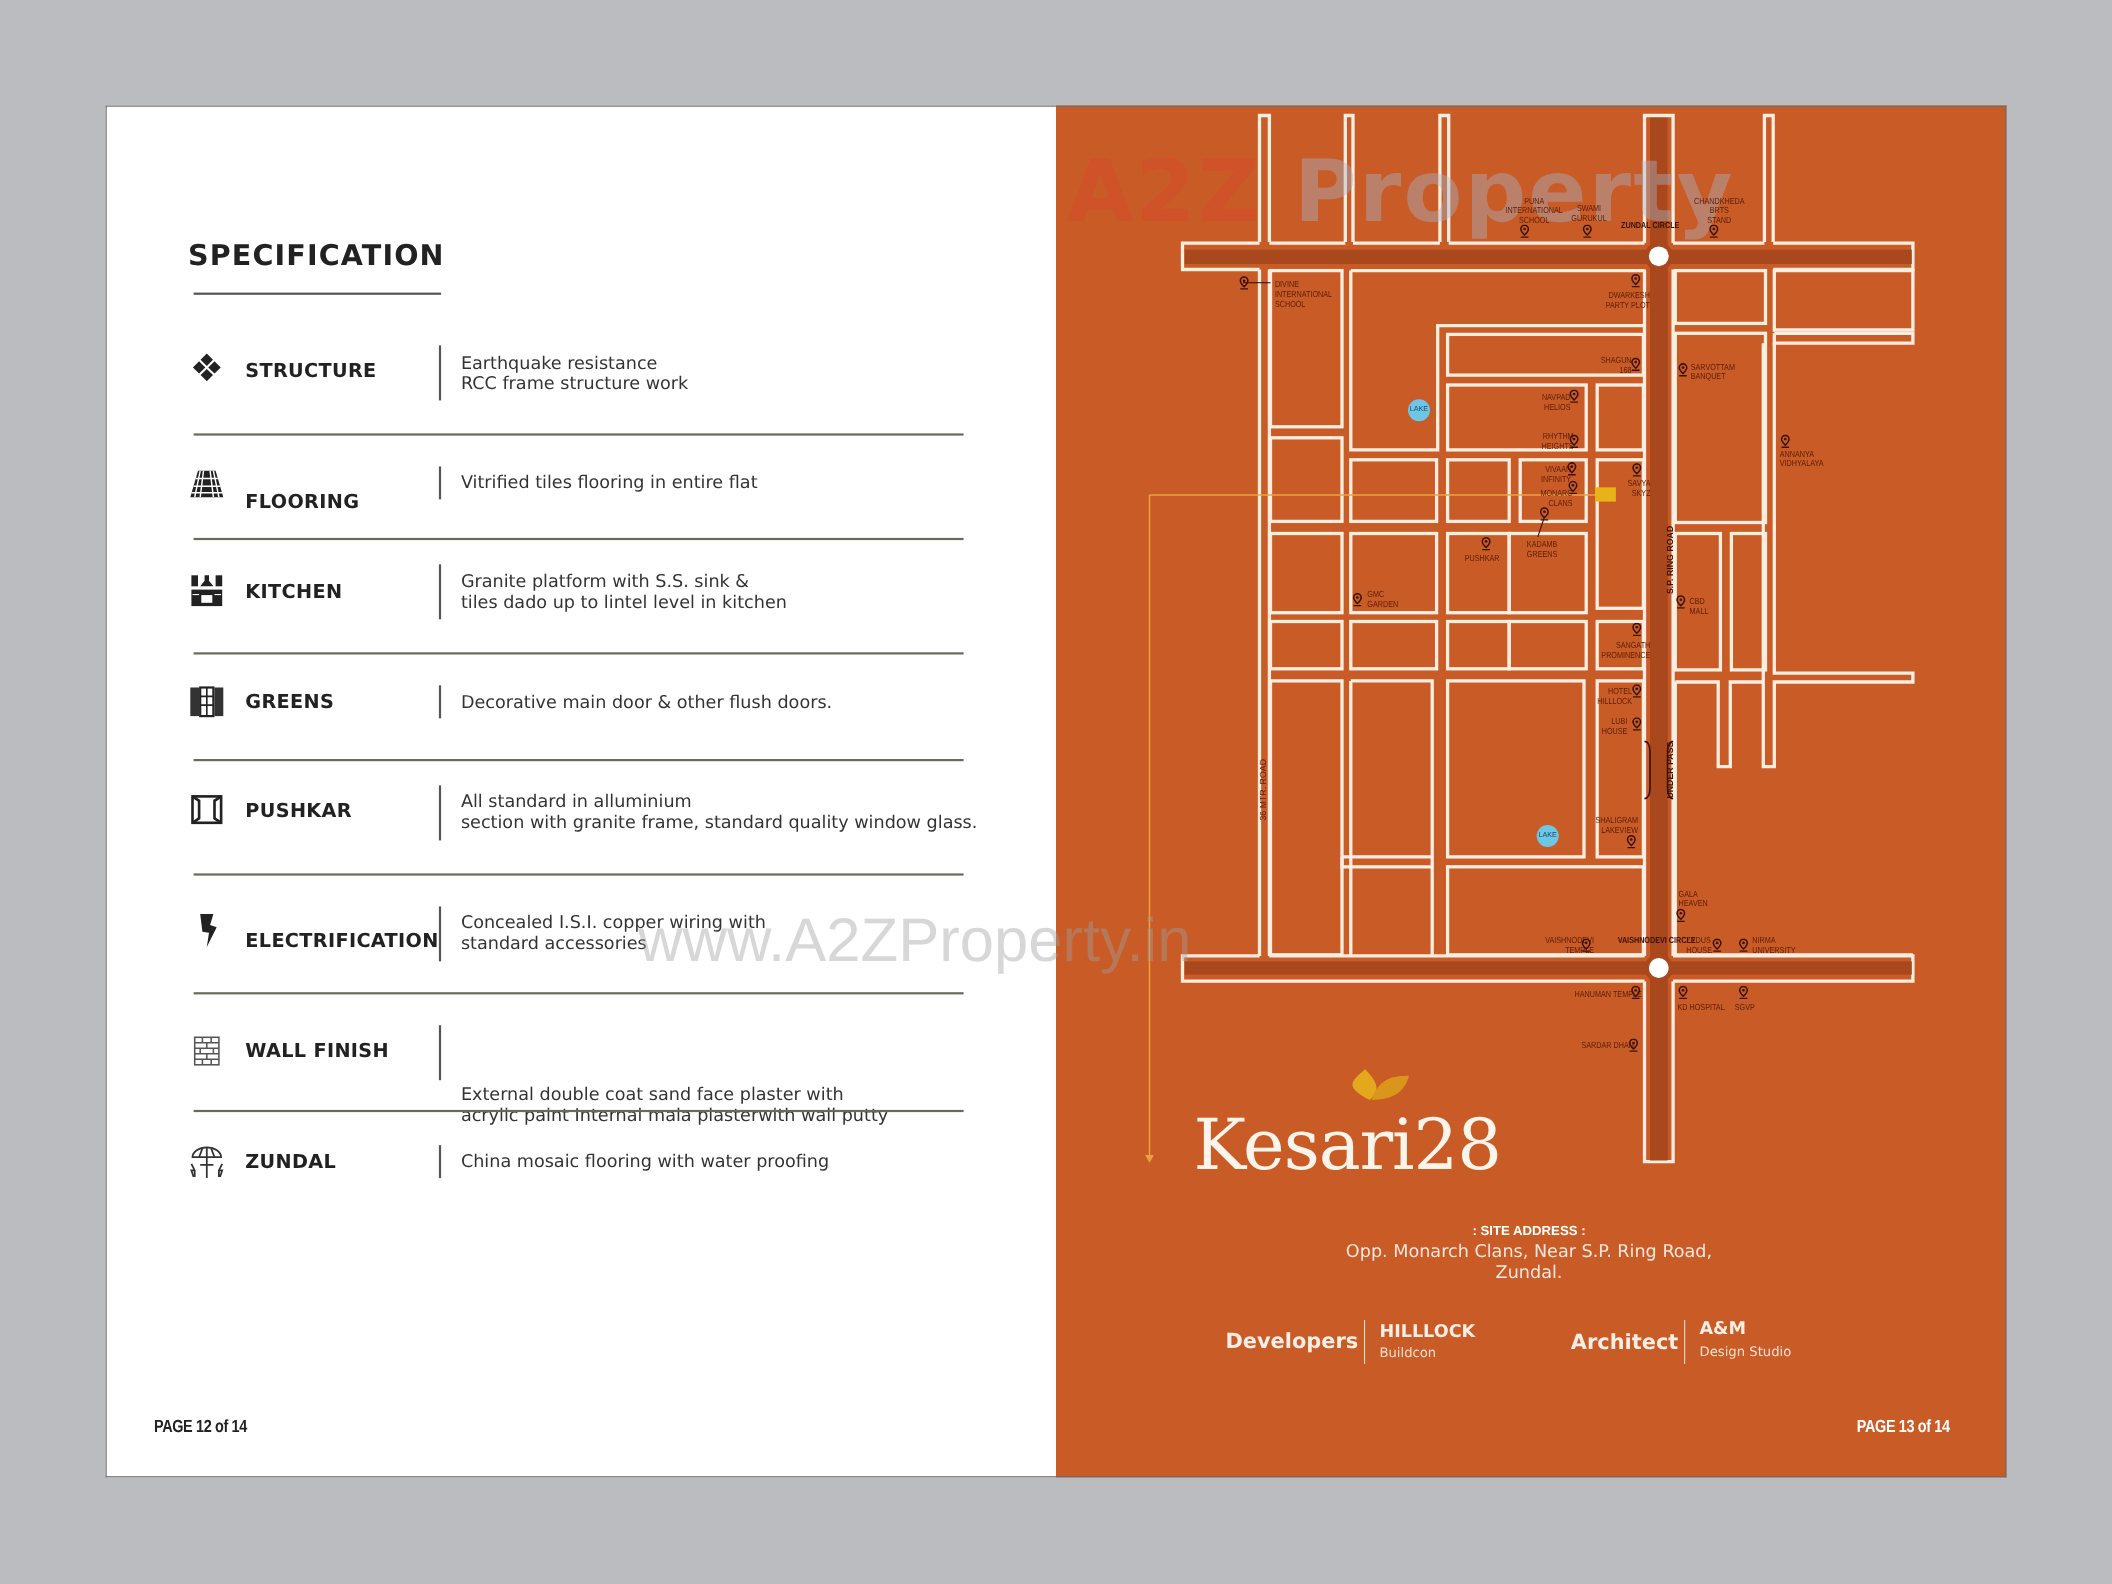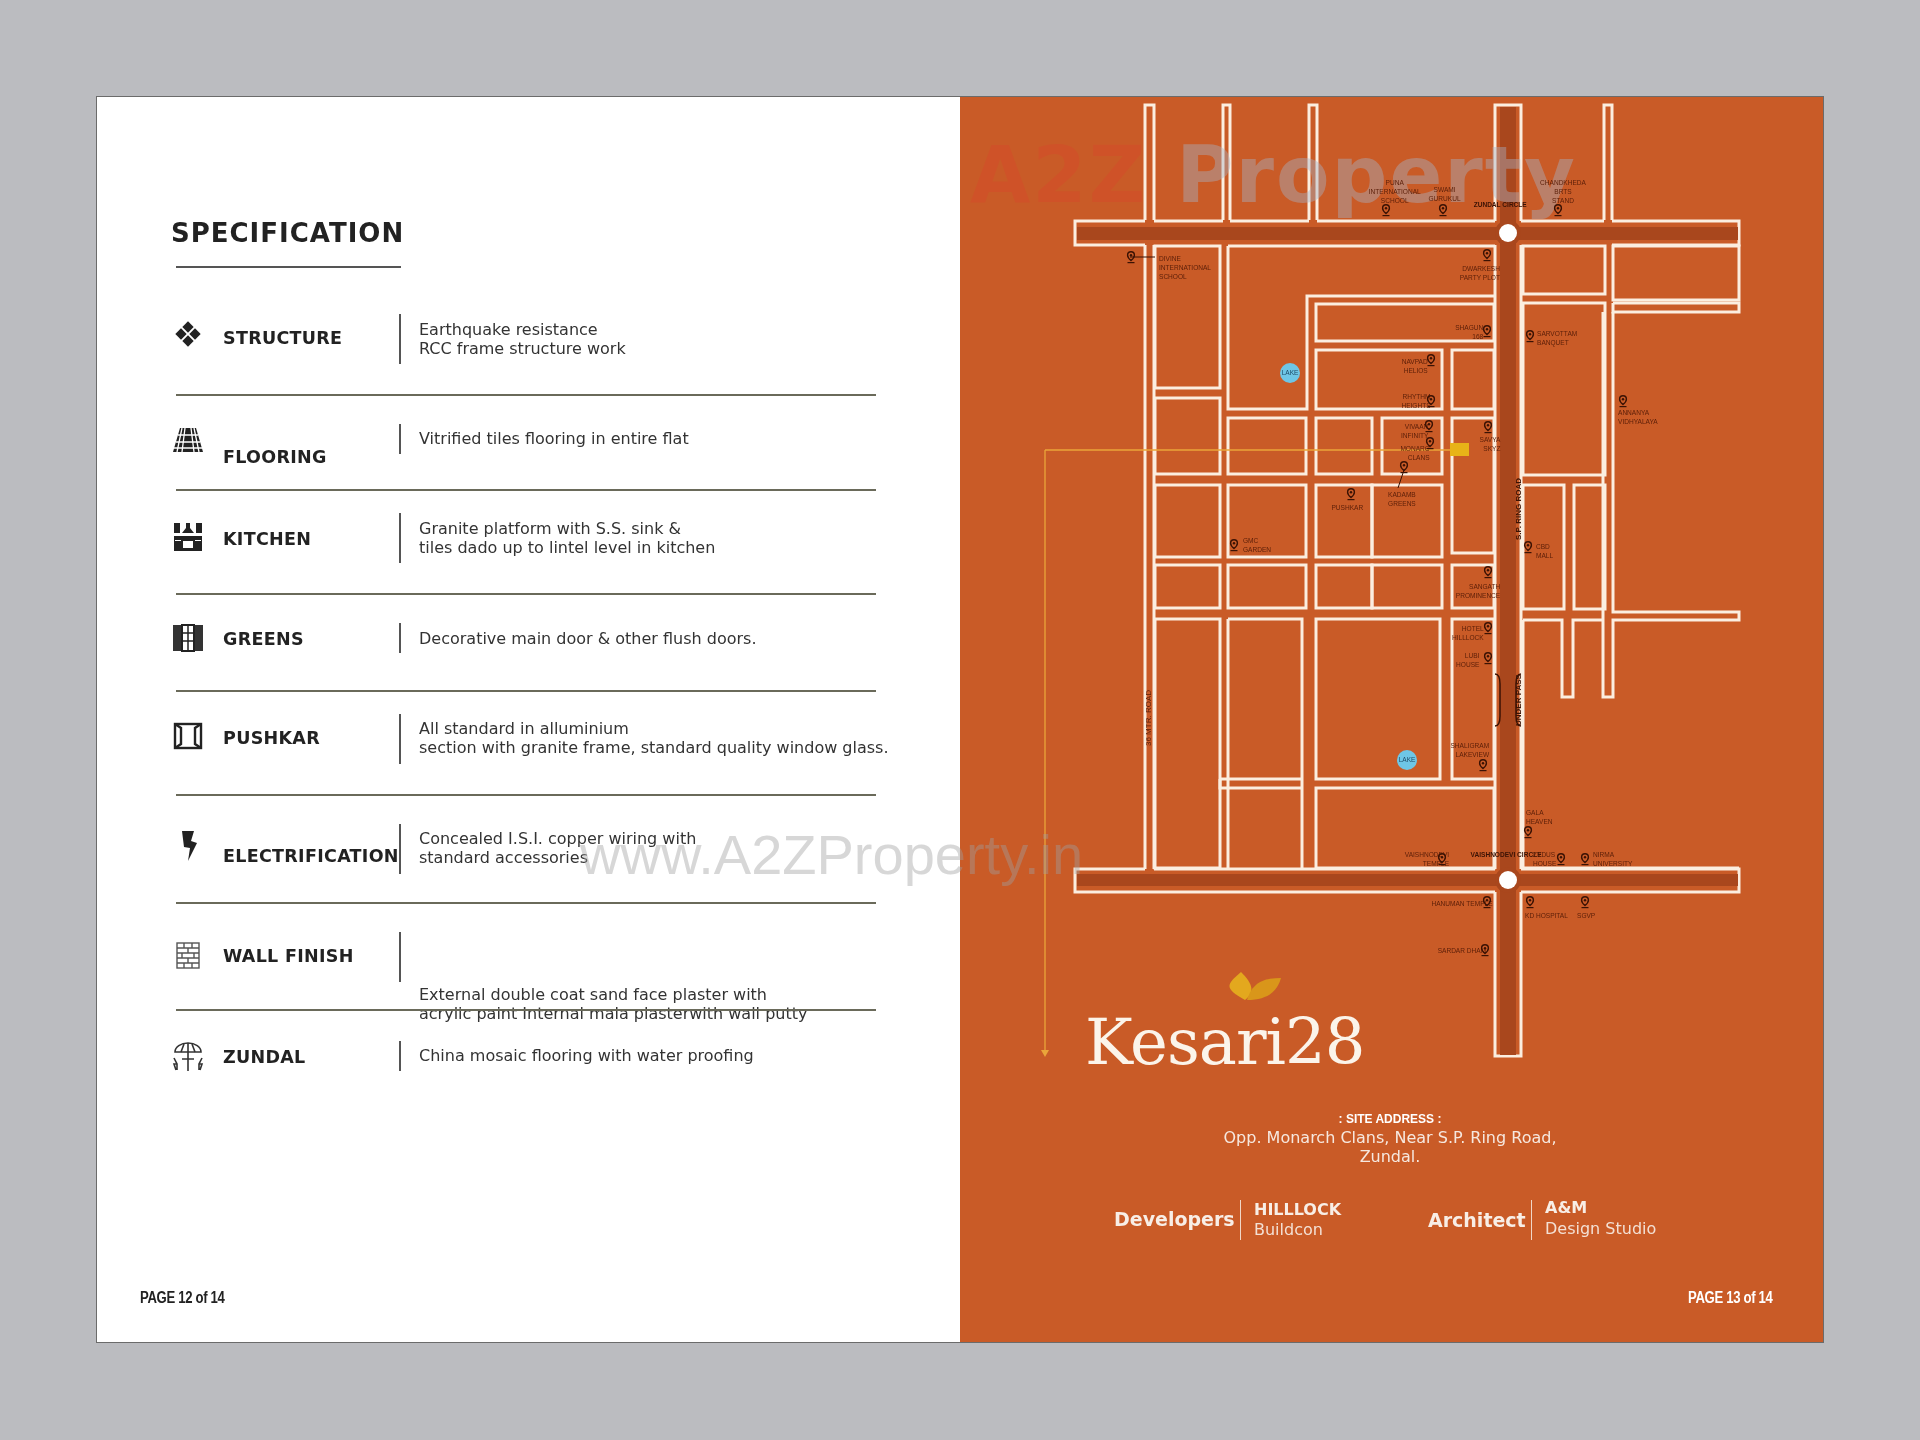--- a/index.html
+++ b/index.html
@@ -43,21 +43,21 @@
            color:#fbf4ea; letter-spacing:-1px; }
   .site-addr-title { position:absolute; left:1190px; top:1112px; width:400px; text-align:center; font-weight:bold;
                      font-size:12px; color:#fff; font-family:"Liberation Sans", sans-serif; }
   .site-addr { position:absolute; left:1190px; top:1128px; width:400px; text-align:center; font-size:16px;
                color:#f6e8df; line-height:19px; font-family:"DejaVu Sans", sans-serif; }
   .credit-role { position:absolute; font-size:19px; font-weight:bold; color:#f8eee6;
                  font-family:"DejaVu Sans", sans-serif; }
   .credit-rule { position:absolute; width:1px; height:40px; background:#f0d7c8; }
   .credit-name { position:absolute; font-size:16px; font-weight:bold; color:#f8eee6;
                  font-family:"DejaVu Sans", sans-serif; line-height:20px; }
-  .credit-sub { position:absolute; font-size:16px; color:#f3e0d4; font-family:"DejaVu Sans", sans-serif; line-height:20px; }
+  .credit-sub { position:absolute; font-size:12px; color:#f3e0d4; font-family:"DejaVu Sans", sans-serif; line-height:20px; }
 </style>
 </head>
 <body>
 
 <div class="page-left"></div>
 
 <div class="spec-title">SPECIFICATION</div>
 <div class="spec-title-rule"></div>
 
 <div class="spec-row" style="top:314px;">

